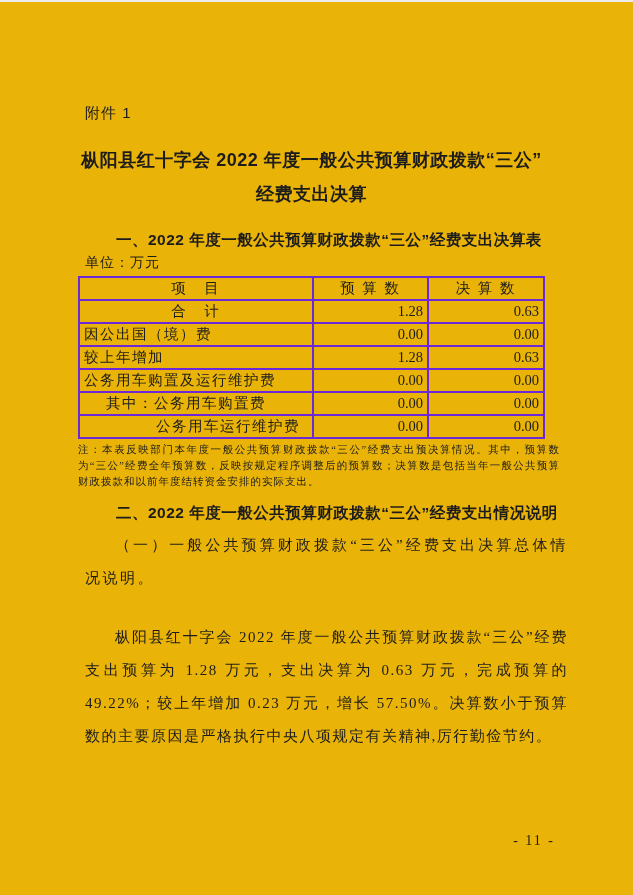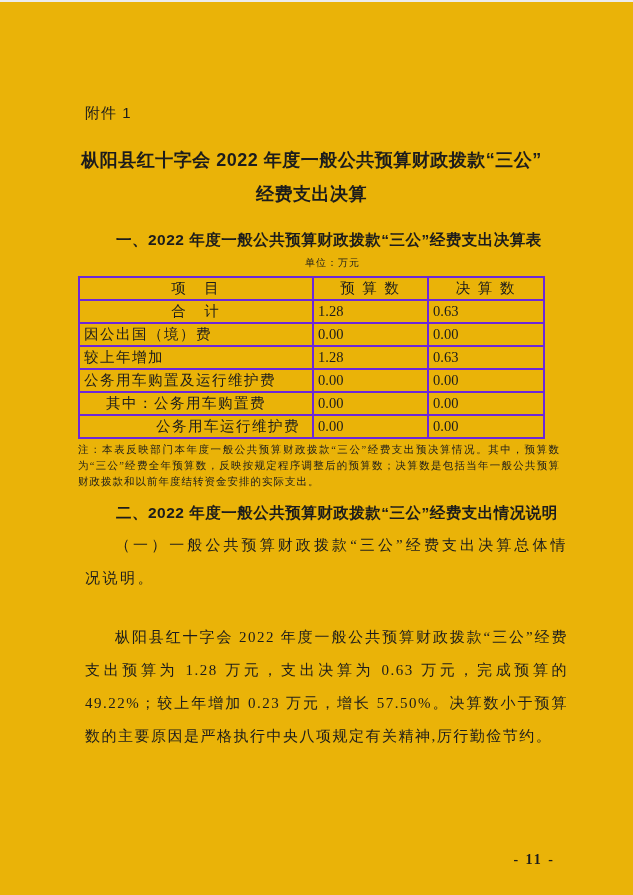--- a/index.html
+++ b/index.html
@@ -40,22 +40,22 @@
     font-size: 15.5px;
     line-height: 33px;
     text-indent: 2em;
     letter-spacing: 0.5px;
     text-align: justify;
   }
   .sec1-heading { margin-top: 12px; }
   .unit-label {
     margin-top: -4px;
     margin-right: -12px;
-    text-align: center;
-    font-size: 10px;
+    text-align: left;
+    font-size: 14px;
     line-height: 22px;
     letter-spacing: 1px;
   }
   table.expense-table {
     margin-top: 2px;
     margin-left: -7px;
     width: 465px;
     border-collapse: collapse;
     table-layout: fixed;
   }
@@ -64,21 +64,21 @@
     height: 23px;
     font-weight: normal;
     font-size: 14.5px;
     padding: 0 4px;
     overflow: hidden;
     white-space: nowrap;
   }
   th.col-item { text-align: center; letter-spacing: 2px; }
   th.col-num  { text-align: center; letter-spacing: 2px; }
   td.cell-item { text-align: left; letter-spacing: 1.5px; }
-  td.cell-num  { text-align: left; font-size: 11px; padding-right: 8px; letter-spacing: 0; }
+  td.cell-num  { text-align: right; font-size: 11px; padding-right: 8px; letter-spacing: 0; }
   tr.row-total td.cell-item { text-align: center; letter-spacing: 2px; margin-left: 8px; }
   tr.row-indent-1 td.cell-item { padding-left: 26px; }
   tr.row-indent-2 td.cell-item { padding-left: 76px; }
   .table-note {
     margin-top: 3px;
     margin-left: -7px;
     width: 482px;
     font-size: 10.5px;
     line-height: 16px;
     letter-spacing: 1px;
@@ -95,25 +95,24 @@
   .body-paragraph {
     font-size: 15px;
     line-height: 33px;
     text-indent: 2em;
     letter-spacing: 1.5px;
     text-align: justify;
     margin-top: 26px;
   }
   .page-number {
     position: absolute;
-    top: 850px;
+    top: 831px;
     right: 78px;
     font-size: 14px;
     letter-spacing: 2px;
-    font-weight: bold;
   }
 </style>
 </head>
 <body>
 
 <div class="page">
   <div class="content">
 
     <div class="attachment-label">附件 1</div>
 

